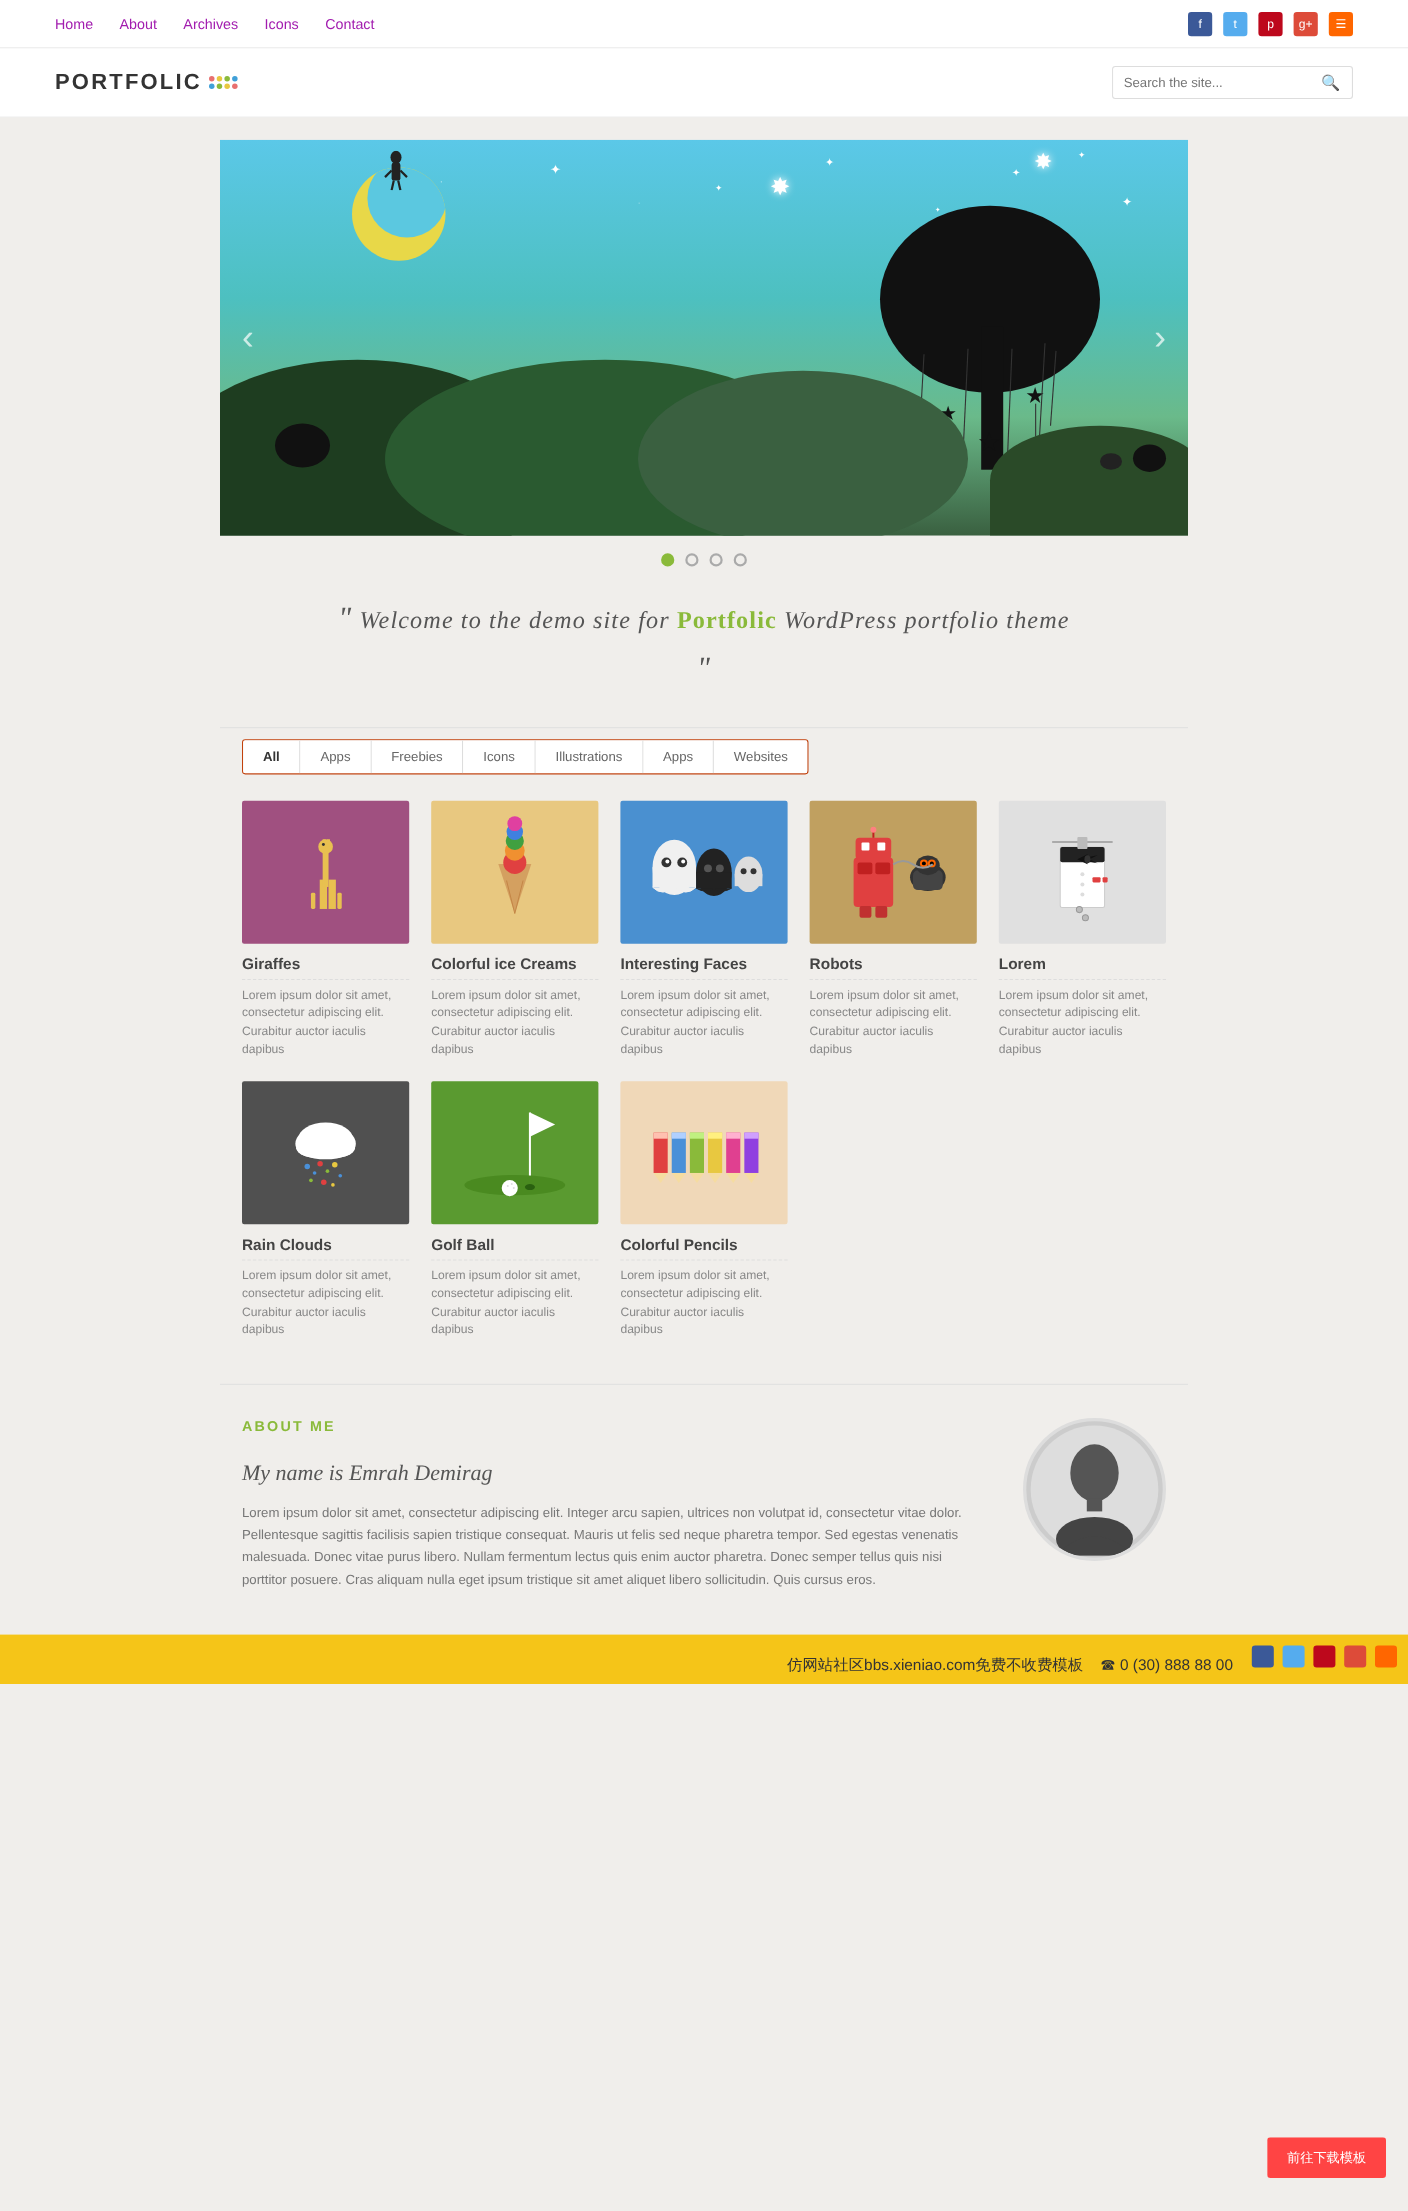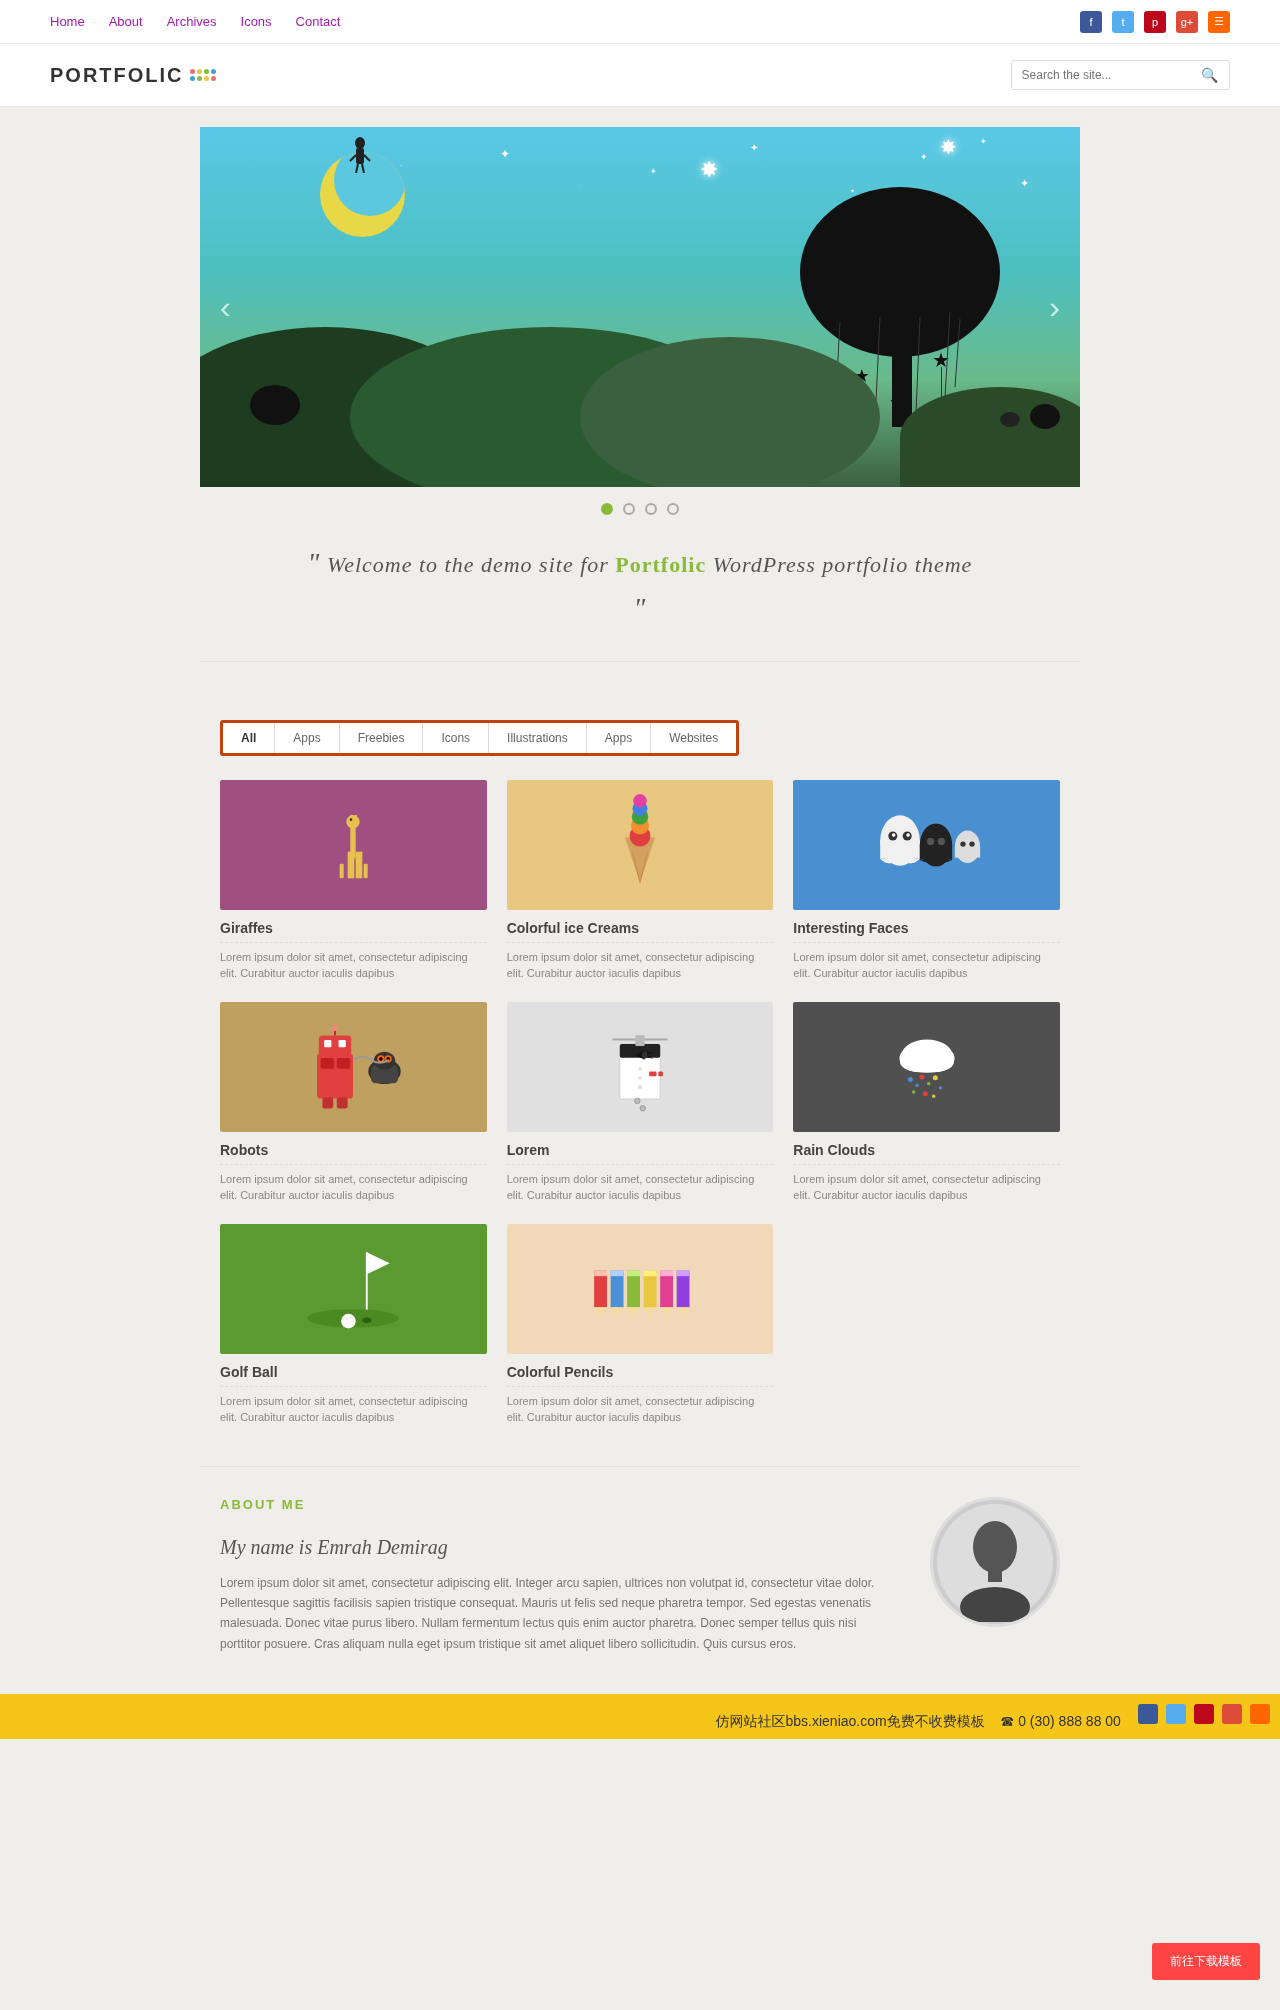--- a/index.html
+++ b/index.html
@@ -151,46 +151,45 @@
     
     .portfolio-section {
       max-width: 880px;
       margin: 0 auto;
       padding: 10px 20px 40px;
     }
     .filter-tabs {
       display: flex;
       gap: 0;
       margin-bottom: 24px;
-      border: 3px solid #c2410c;
+      border: 1px solid #c2410c;
       border-radius: 3px;
       overflow: hidden;
       width: fit-content;
-      margin-top: 48px;
     }
     .filter-tab {
       padding: 8px 18px;
       cursor: pointer;
       font-size: 12px;
       color: #666;
       background: #fff;
       border-right: 1px solid #ddd;
       border: none;
       border-right: 1px solid #ddd;
     }
     .filter-tab:last-child { border-right: none; }
     .filter-tab.active {
       background: #fff;
       color: #333;
       font-weight: bold;
     }
 
     .portfolio-grid {
       display: grid;
-      grid-template-columns: repeat(3, 1fr);
+      grid-template-columns: repeat(5, 1fr);
       gap: 20px;
     }
     .portfolio-item { }
     .portfolio-thumb {
       width: 100%;
       height: 130px;
       border-radius: 2px;
       margin-bottom: 10px;
       display: flex;
       align-items: center;

